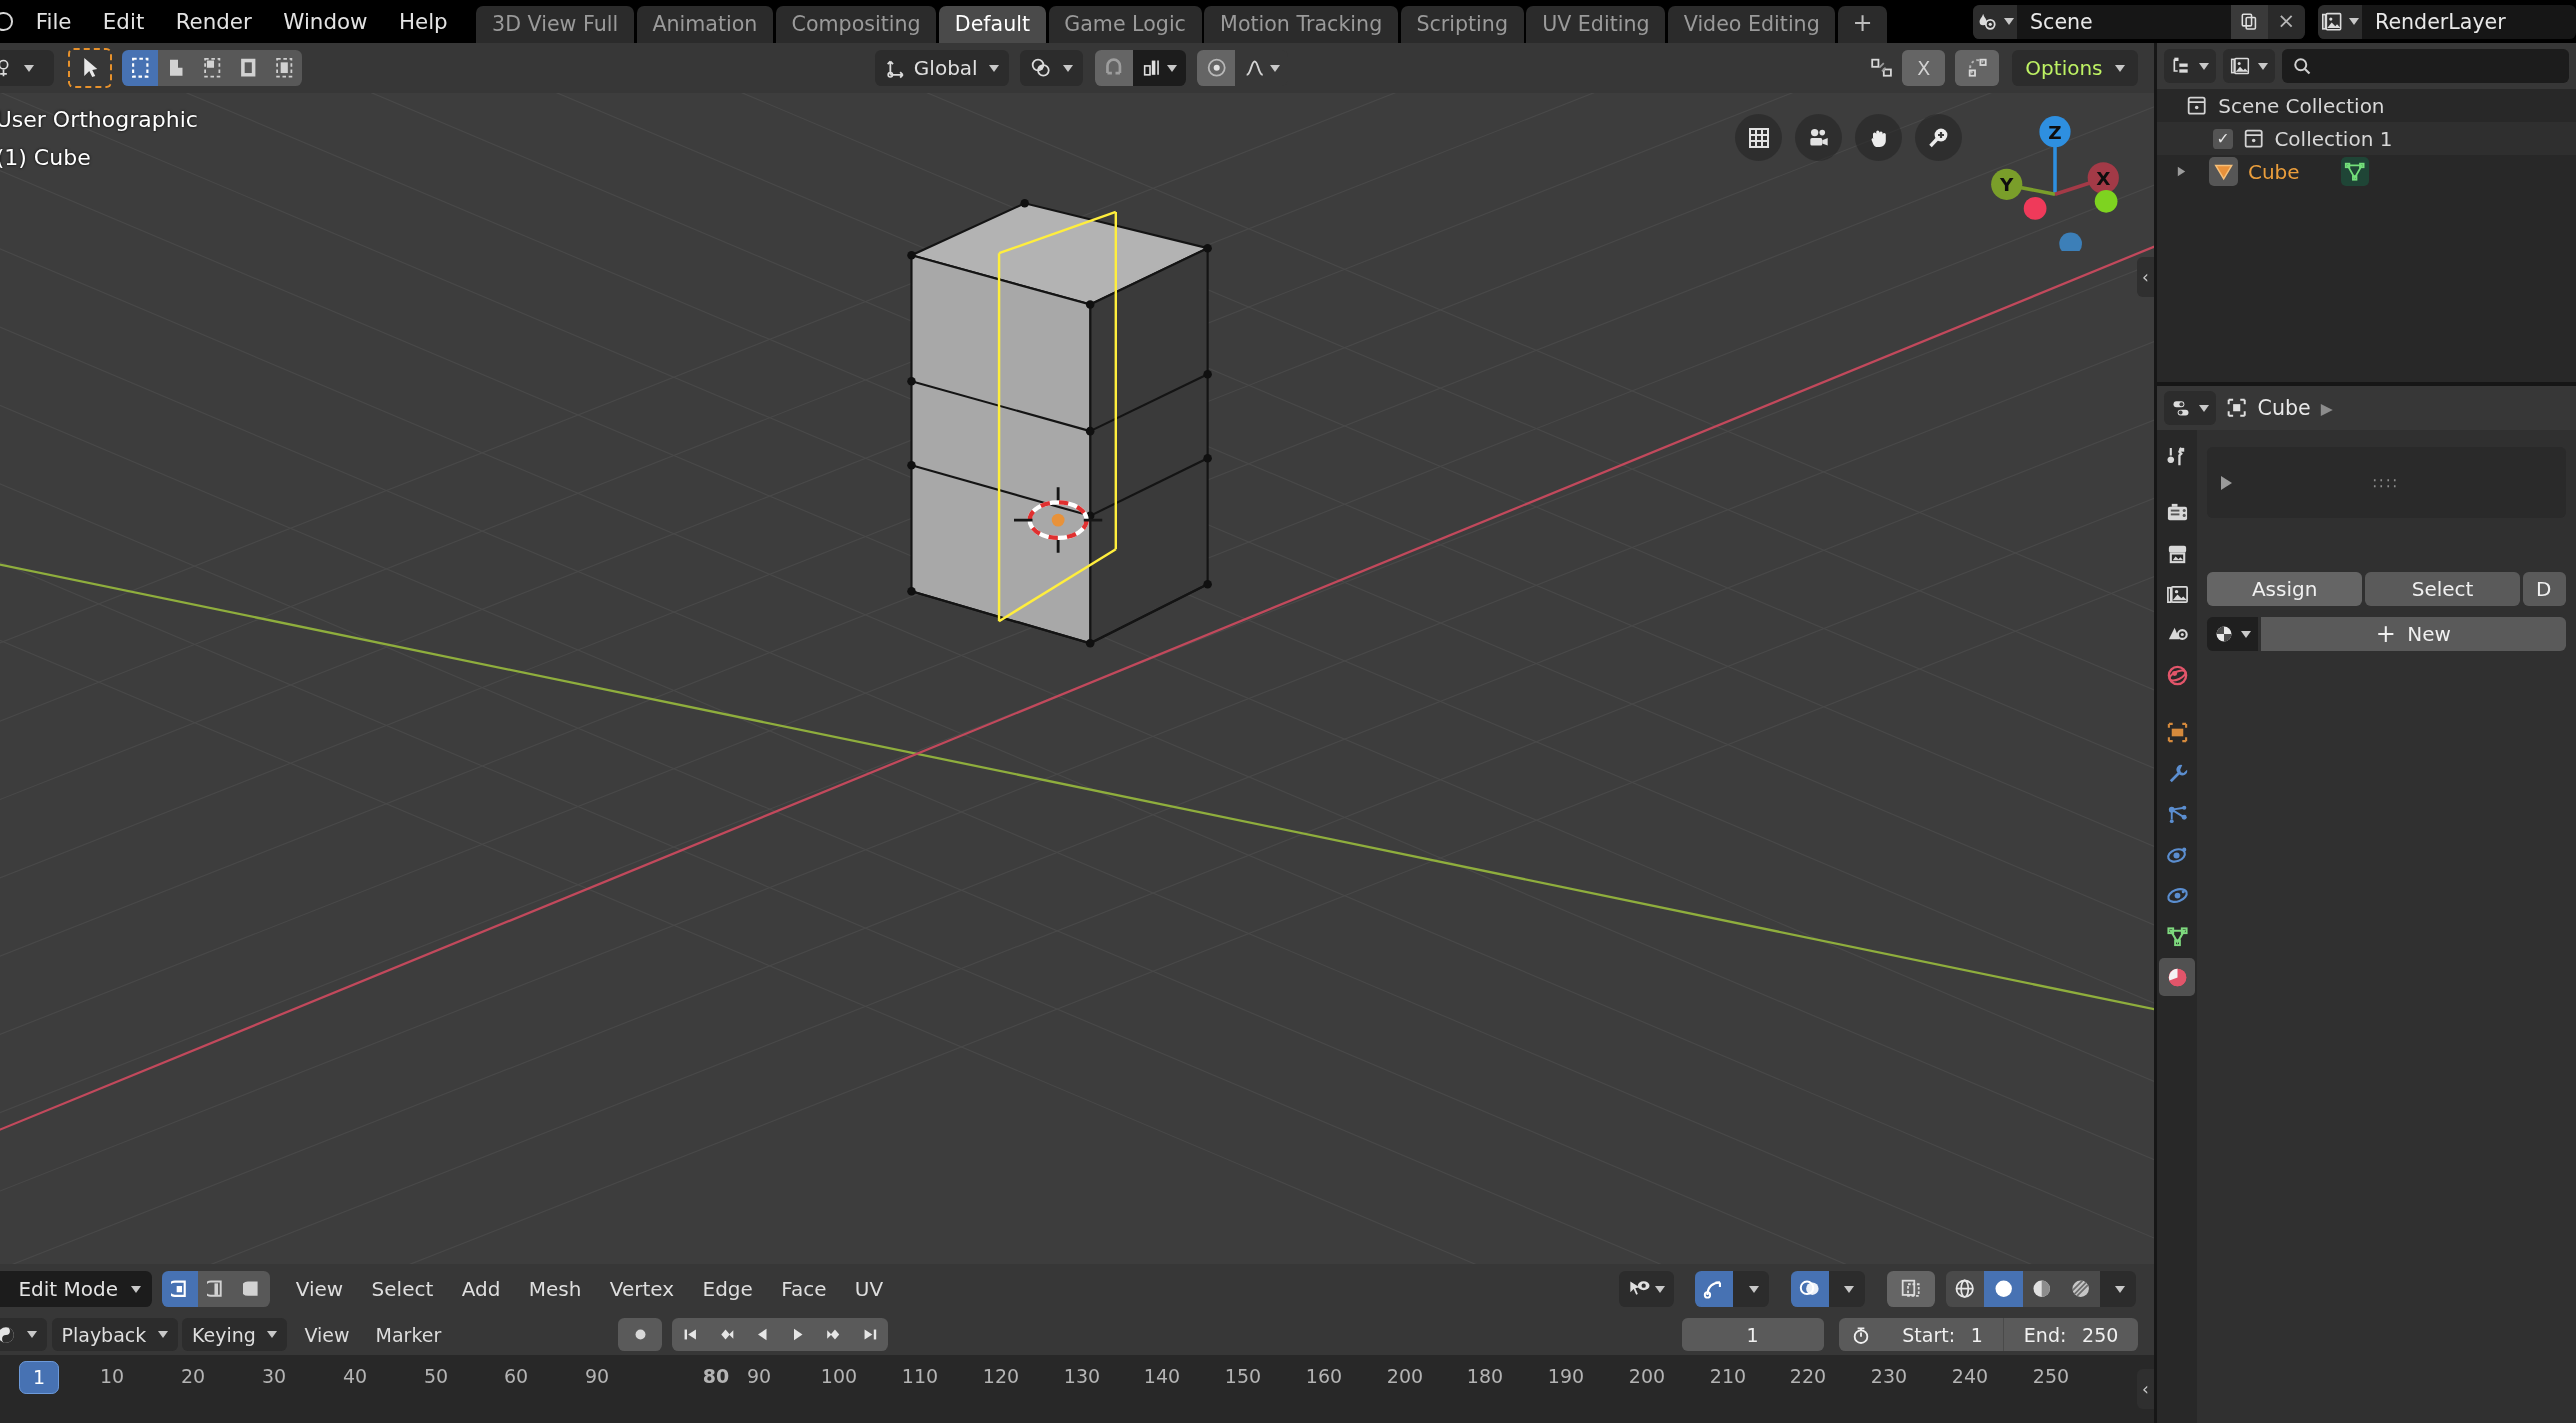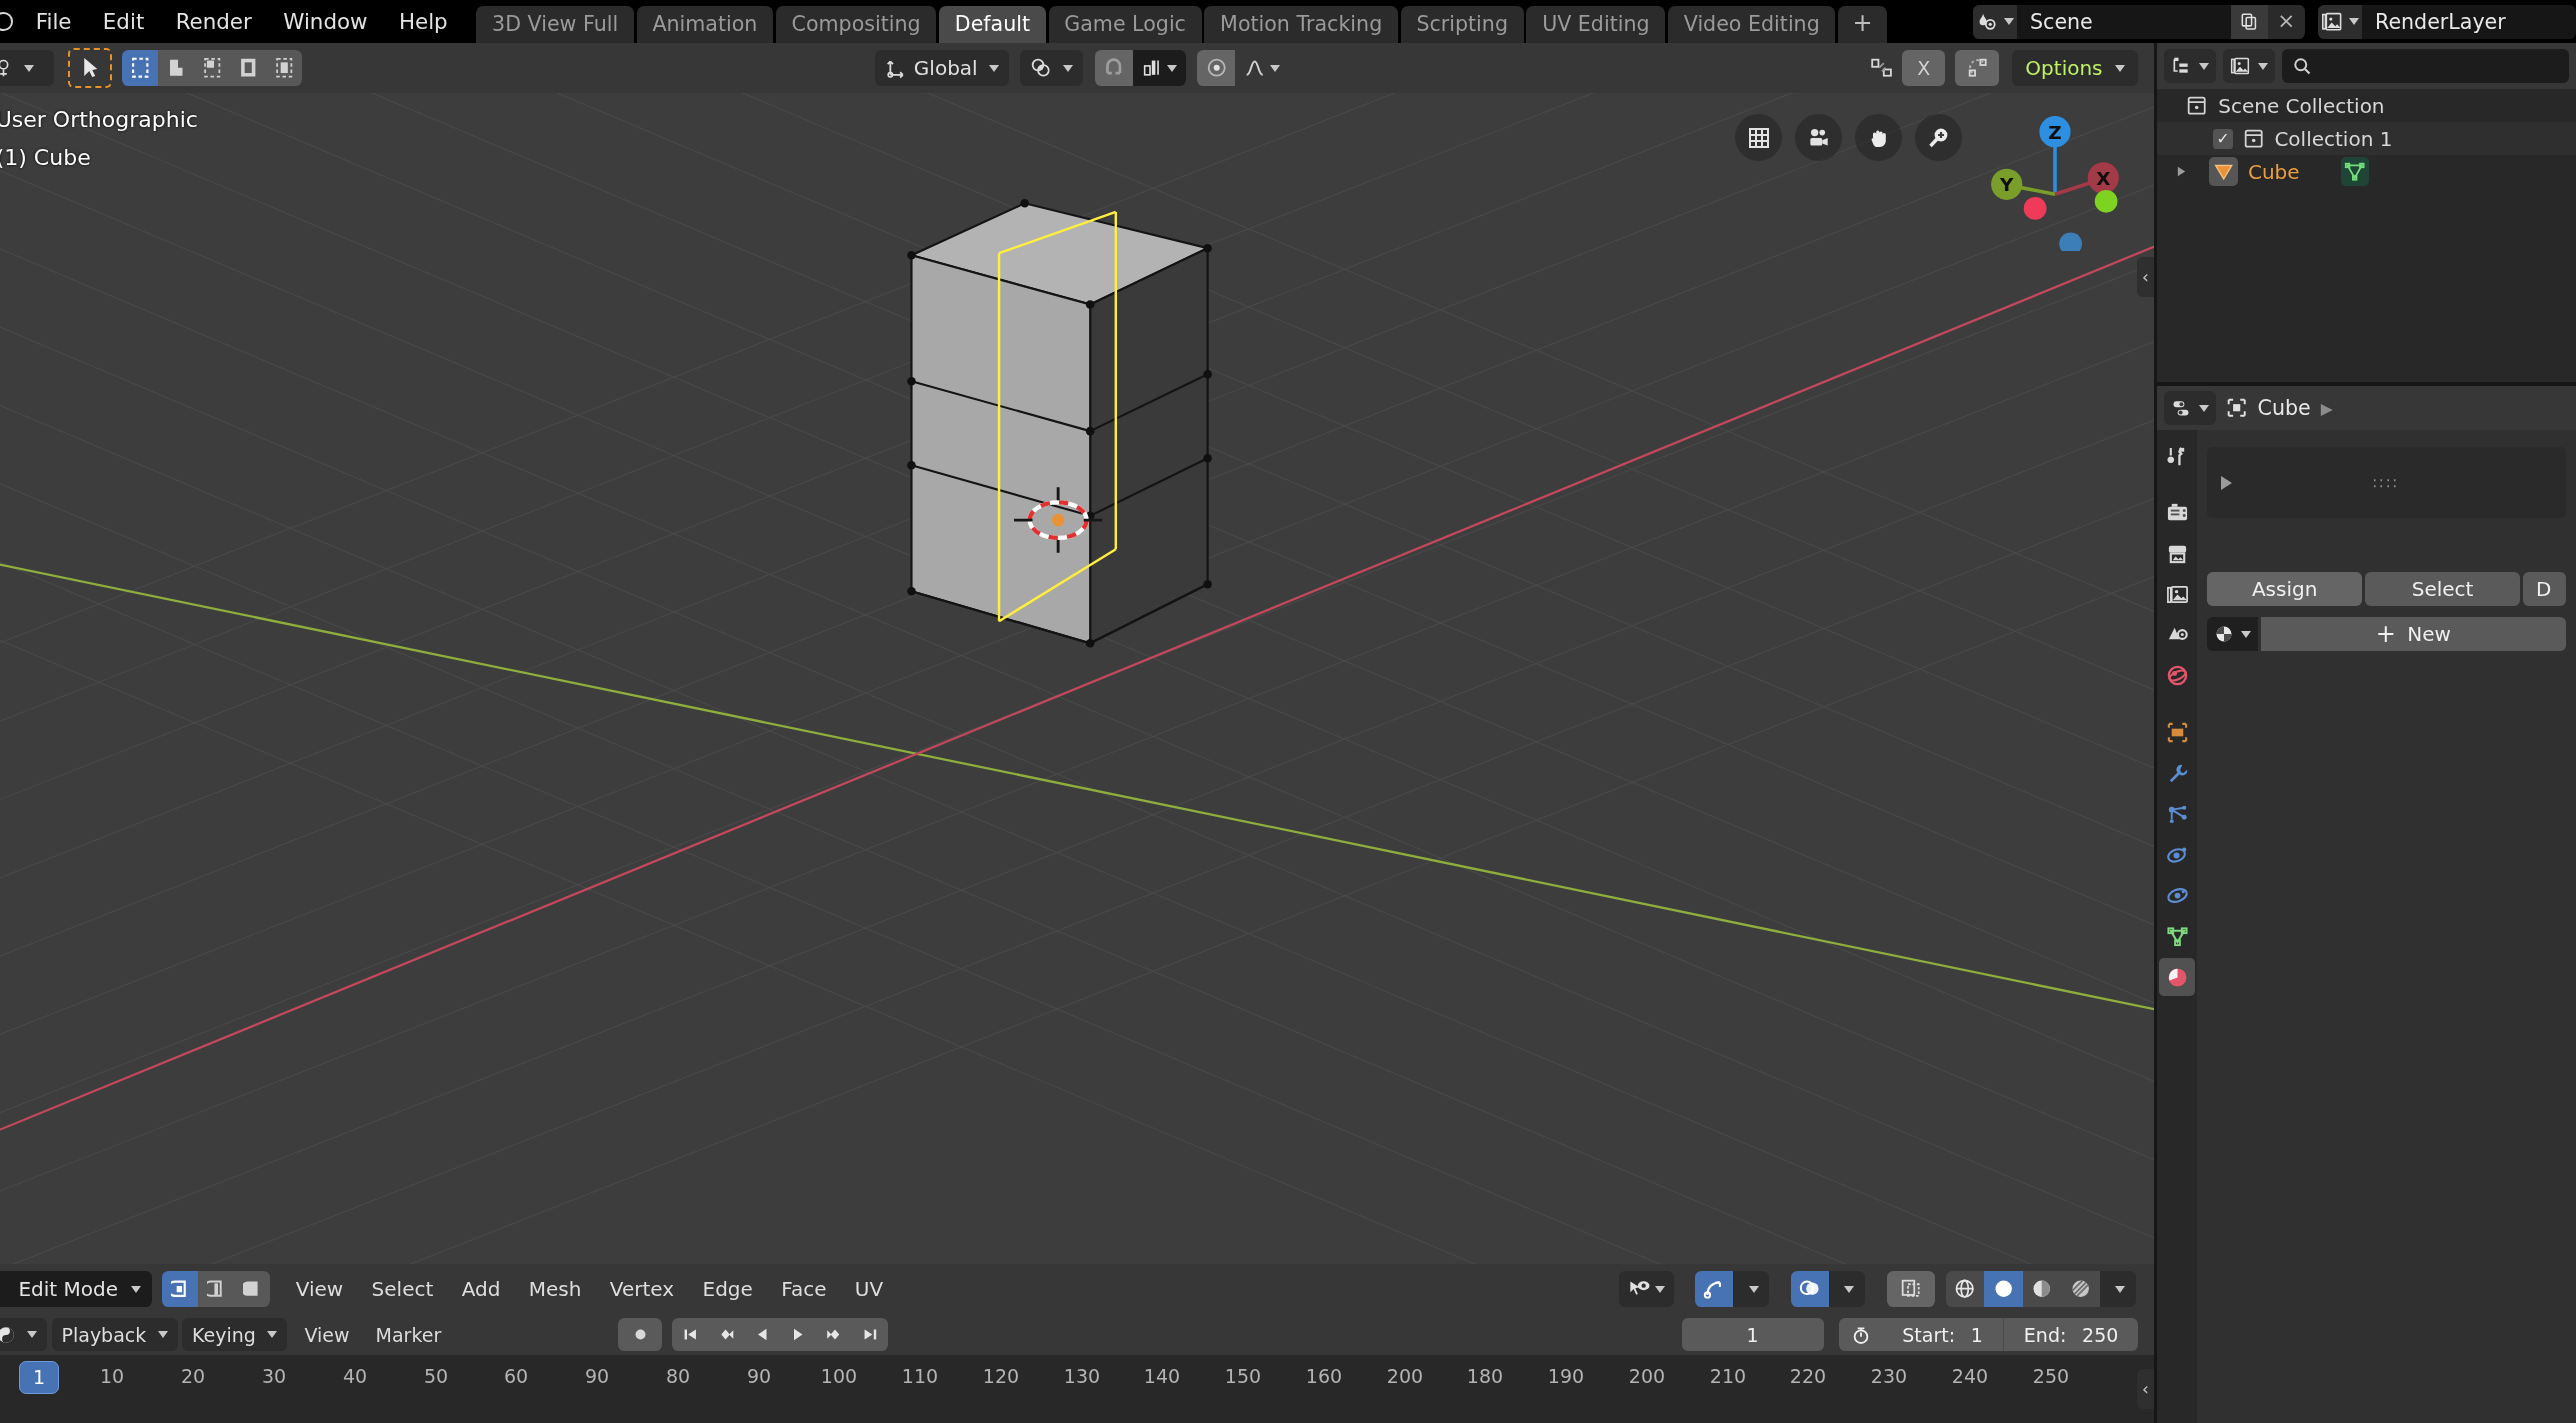--- a/index.html
+++ b/index.html
@@ -708,21 +708,21 @@
 
   <div class="timeline-ruler">
     <div id="ruler-ticks">
         <div class="tick-label" style="left: 112px;">10</div>
         <div class="tick-label" style="left: 193px;">20</div>
         <div class="tick-label" style="left: 274px;">30</div>
         <div class="tick-label" style="left: 355px;">40</div>
         <div class="tick-label" style="left: 436px;">50</div>
         <div class="tick-label" style="left: 516px;">60</div>
         <div class="tick-label" style="left: 597px;">90</div>
-        <div class="tick-label" style="left: 678px;">80</div>
+        <div class="tick-label" style="left: 716px; font-weight: bold;">80</div>
         <div class="tick-label" style="left: 759px;">90</div>
         <div class="tick-label" style="left: 839px;">100</div>
         <div class="tick-label" style="left: 920px;">110</div>
         <div class="tick-label" style="left: 1001px;">120</div>
         <div class="tick-label" style="left: 1082px;">130</div>
         <div class="tick-label" style="left: 1162px;">140</div>
         <div class="tick-label" style="left: 1243px;">150</div>
         <div class="tick-label" style="left: 1324px;">160</div>
         <div class="tick-label" style="left: 1405px;">200</div>
         <div class="tick-label" style="left: 1485px;">180</div>

